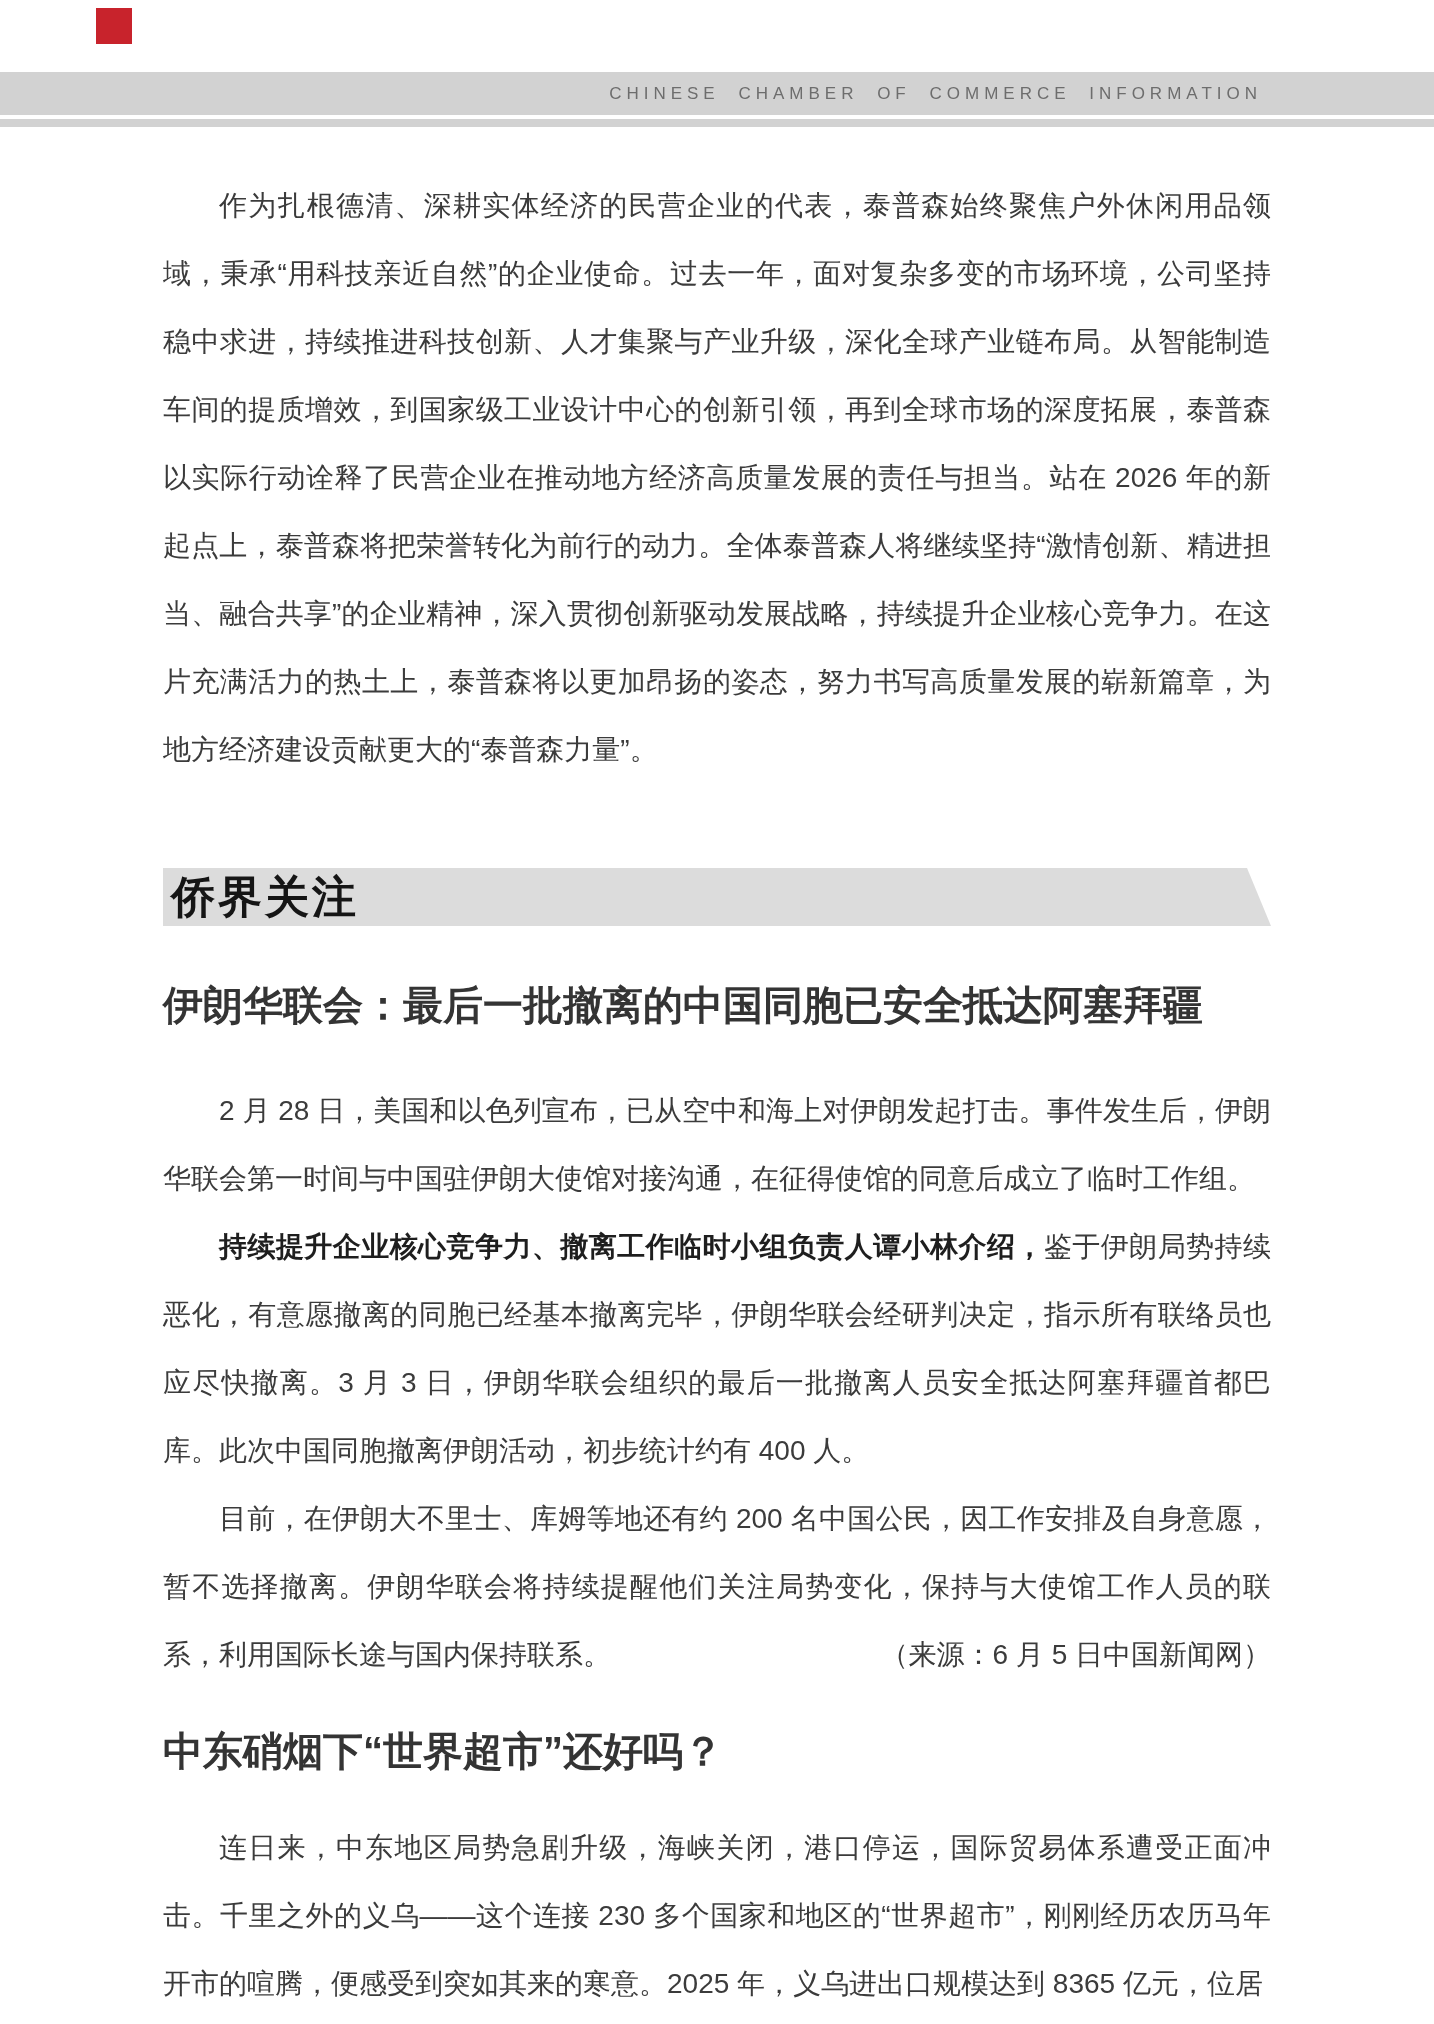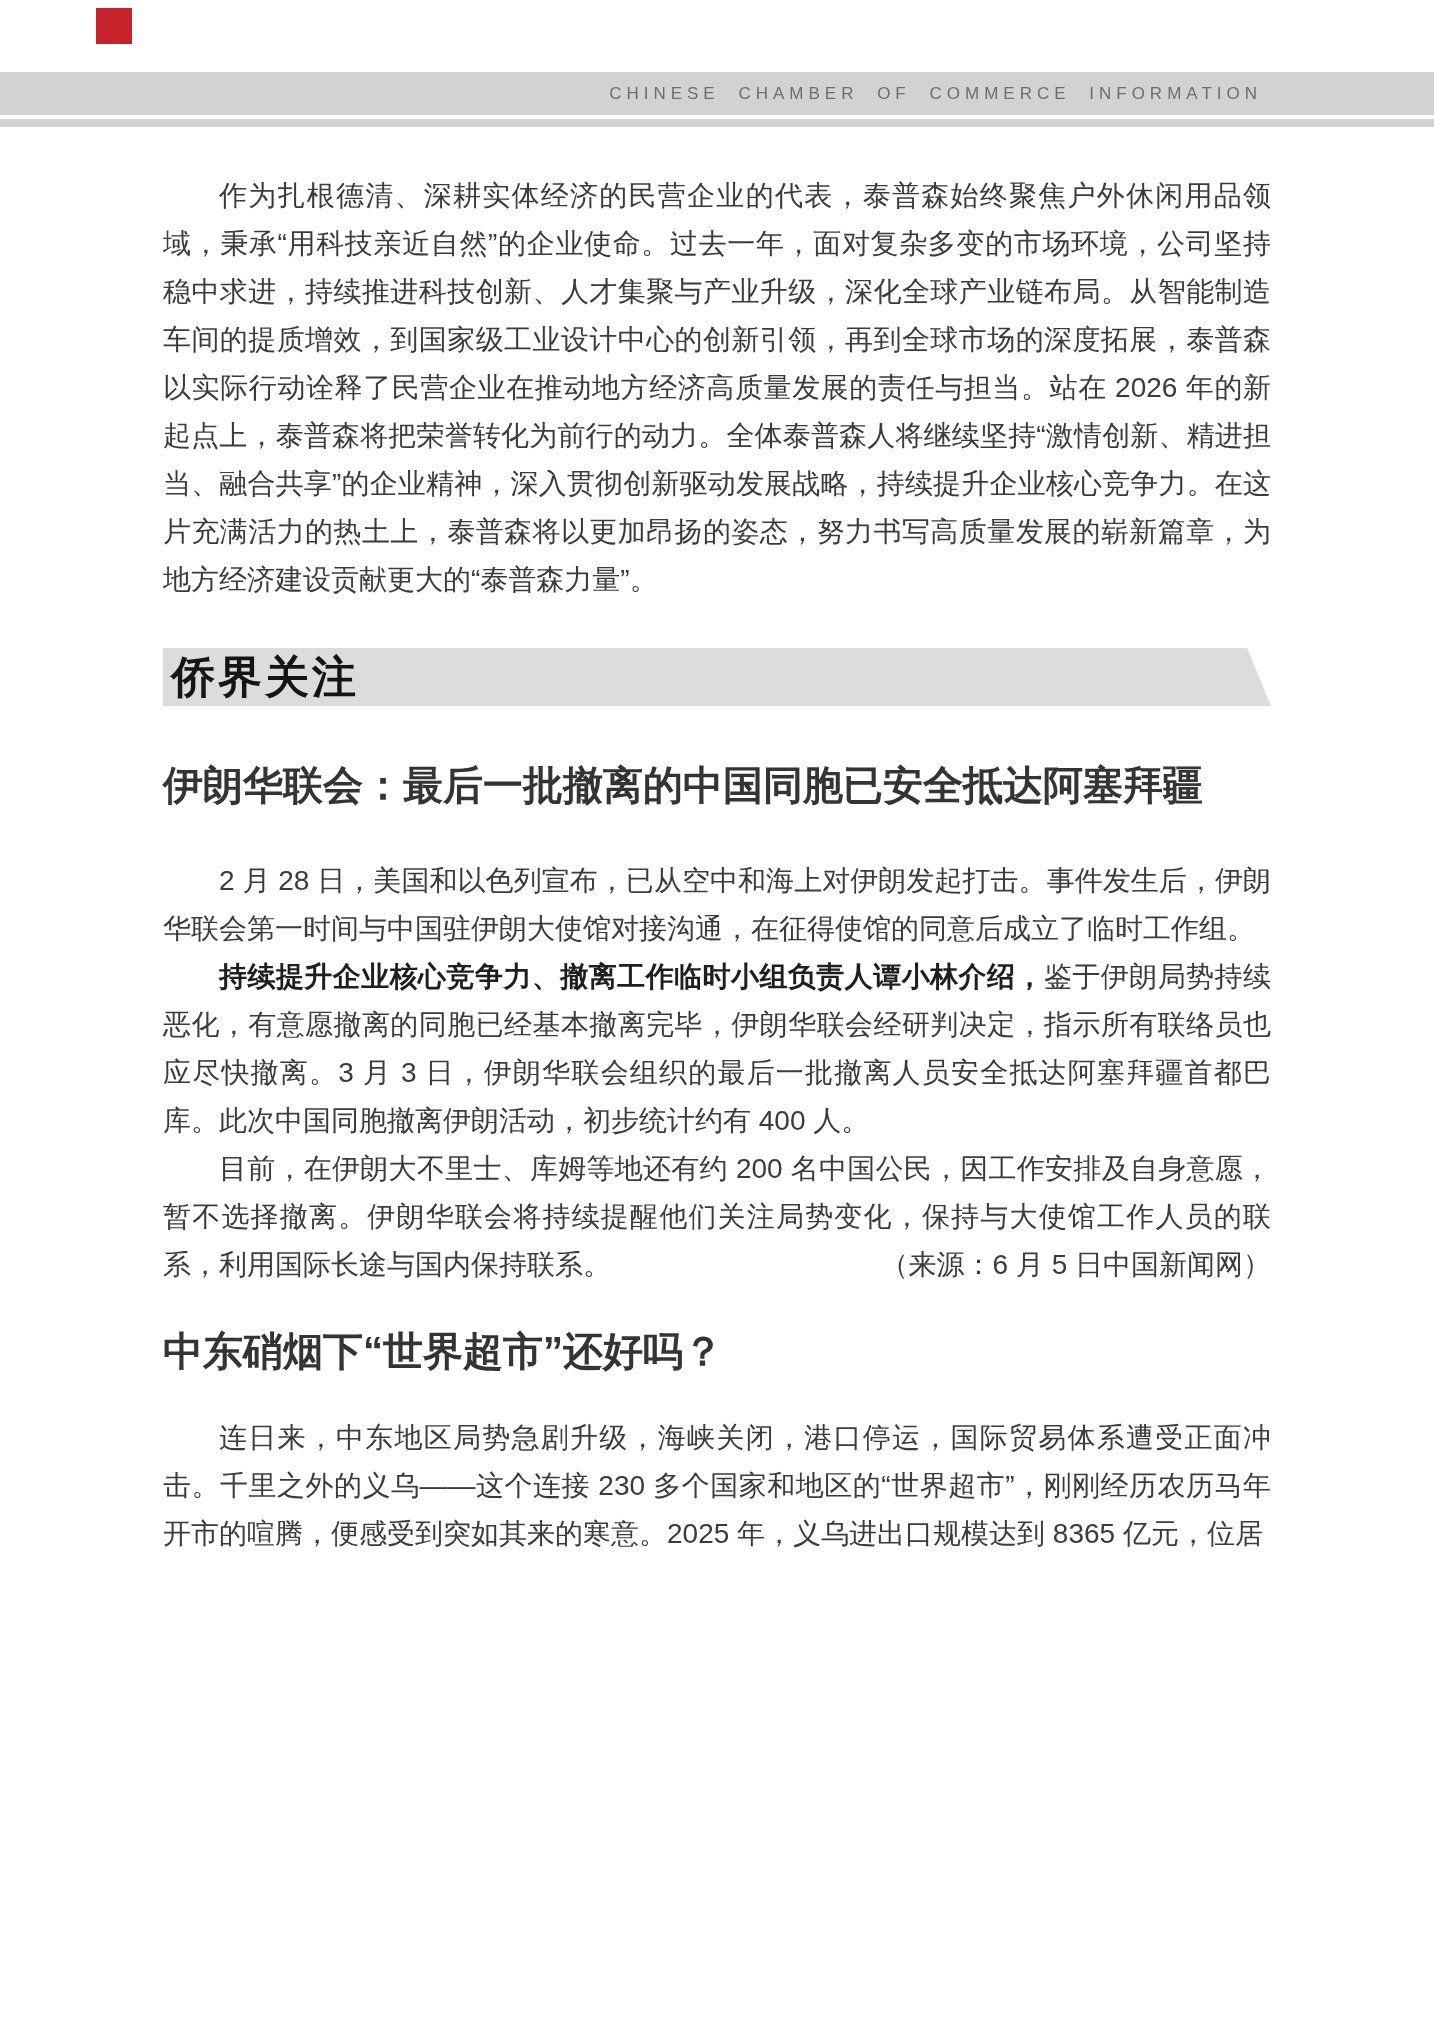--- a/index.html
+++ b/index.html
@@ -50,41 +50,41 @@
   }
   .content {
     position: absolute;
     left: 163px;
     top: 127px;
     width: 1108px;
   }
   .body-para {
     margin: 0;
     font-size: 28px;
-    line-height: 48px;
+    line-height: 68px;
     color: #3b3b3b;
     text-align: justify;
     text-indent: 2em;
   }
   .body-para .lead-bold {
     font-weight: bold;
     color: #1e1e1e;
   }
   .with-source { position: relative; }
   .source-cite {
     position: absolute;
     right: 0;
     bottom: 0;
     text-indent: 0;
     color: #3b3b3b;
     white-space: nowrap;
   }
   .intro-para { margin-top: 45px; }
   .section-band {
-    margin-top: 44px;
+    margin-top: 84px;
     height: 58px;
     background: #dcdcdc;
     clip-path: polygon(0 0, calc(100% - 24px) 0, 100% 100%, 0 100%);
     display: flex;
     align-items: center;
     padding-left: 8px;
     box-sizing: border-box;
   }
   .section-title {
     font-family: "Liberation Serif", serif;

